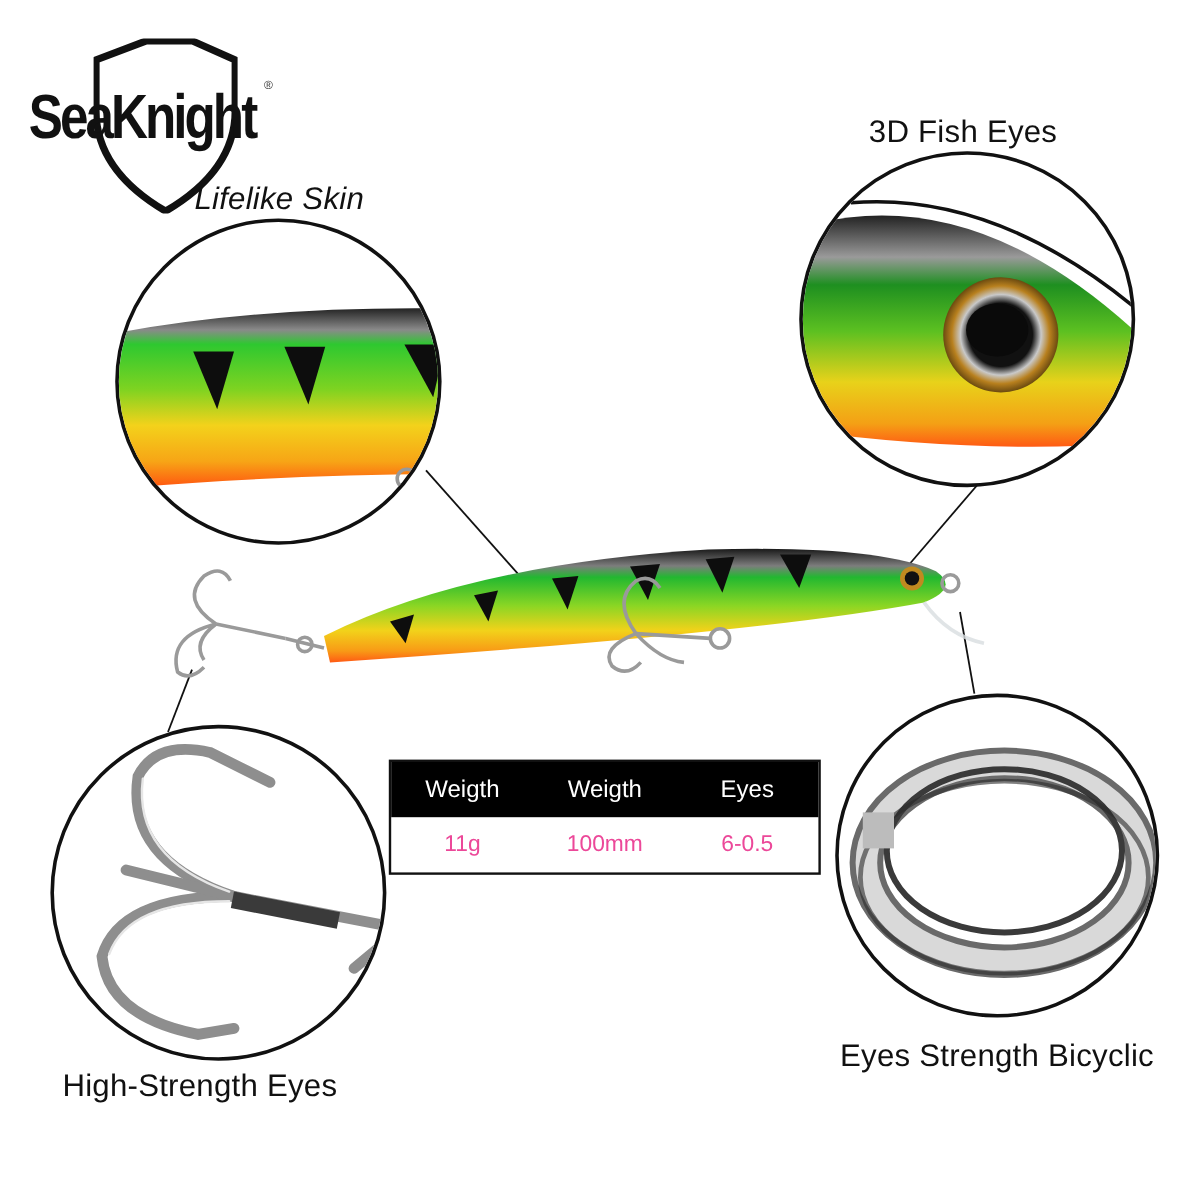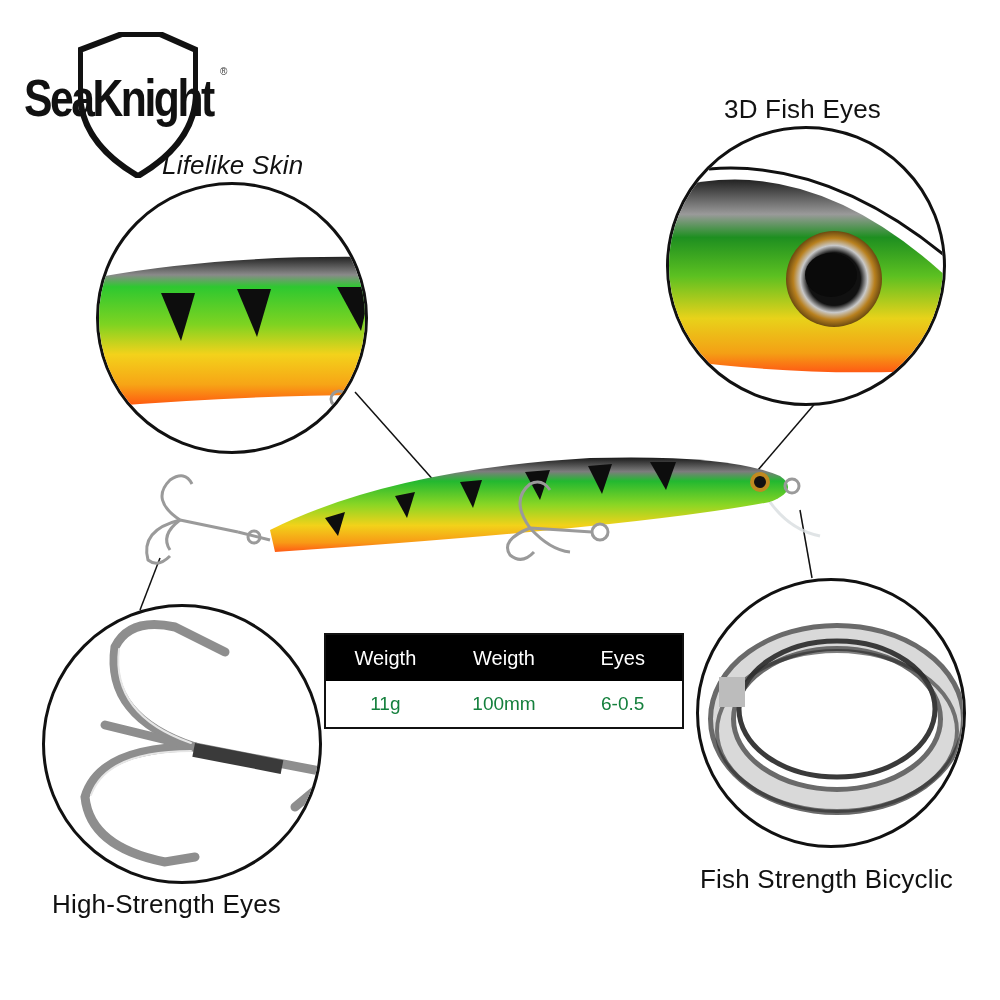--- a/index.html
+++ b/index.html
@@ -4,39 +4,39 @@
 <style>
   html,body{margin:0;padding:0;background:#fff;}
   body{width:1000px;height:1000px;position:relative;overflow:hidden;font-family:"Liberation Sans",sans-serif;color:#111;}
   .abs{position:absolute;}
   .label{position:absolute;font-size:26px;color:#111;white-space:nowrap;letter-spacing:0.2px;}
   .circle{position:absolute;border:3px solid #111;border-radius:50%;overflow:hidden;background:#fff;box-sizing:border-box;}
   .brand-text{position:absolute;left:24px;top:68px;font-family:"Liberation Sans",sans-serif;font-weight:bold;font-size:52px;letter-spacing:-3px;color:#111;transform:scaleX(0.82);transform-origin:left top;}
   .reg{position:absolute;left:220px;top:66px;font-size:10px;color:#333;}
   .spec-table{position:absolute;left:324px;top:633px;width:360px;height:96px;border:2px solid #111;box-sizing:border-box;}
   .spec-head{display:flex;height:46px;background:#000;color:#fff;font-size:20px;align-items:center;}
-  .spec-row{display:flex;height:46px;align-items:center;font-size:19px;color:#15803d;}
+  .spec-row{display:flex;height:46px;align-items:center;font-size:19px;color:#ec4899;}
   .spec-cell{flex:1;text-align:center;}
   svg{display:block;}
 </style>
 </head>
 <body>
 
 <div>
   <svg class="abs" style="left:78px;top:32px;" width="120" height="146" viewBox="0 0 120 146">
     <path d="M44 2 L82 2 L118 18 L118 60 Q118 110 60 144 Q2 110 2 60 L2 18 Z" transform="translate(0,0)" fill="none" stroke="#111" stroke-width="6" stroke-linejoin="miter"></path>
   </svg>
   <div class="brand-text">SeaKnight</div>
   <div class="reg">®</div>
 </div>
 
 <div class="label" style="left:162px;top:150px;font-style:italic;">Lifelike Skin</div>
 <div class="label" style="left:724px;top:94px;">3D Fish Eyes</div>
 <div class="label" style="left:52px;top:889px;">High-Strength Eyes</div>
-<div class="label" style="left:700px;top:864px;">Fish Strength Bicyclic</div>
+<div class="label" style="left:700px;top:864px;">Eyes Strength Bicyclic</div>
 
 <svg class="abs" style="left:0;top:0;" width="1000" height="1000">
   <line x1="355" y1="392" x2="460" y2="510" stroke="#111" stroke-width="1.5"></line>
   <line x1="818" y1="400" x2="758" y2="470" stroke="#111" stroke-width="1.5"></line>
   <line x1="160" y1="558" x2="140" y2="610" stroke="#111" stroke-width="1.5"></line>
   <line x1="800" y1="510" x2="812" y2="578" stroke="#111" stroke-width="1.5"></line>
 </svg>
 
 <div class="circle" style="left:96px;top:182px;width:272px;height:272px;">
   <svg width="272" height="272" viewBox="0 0 272 272">

